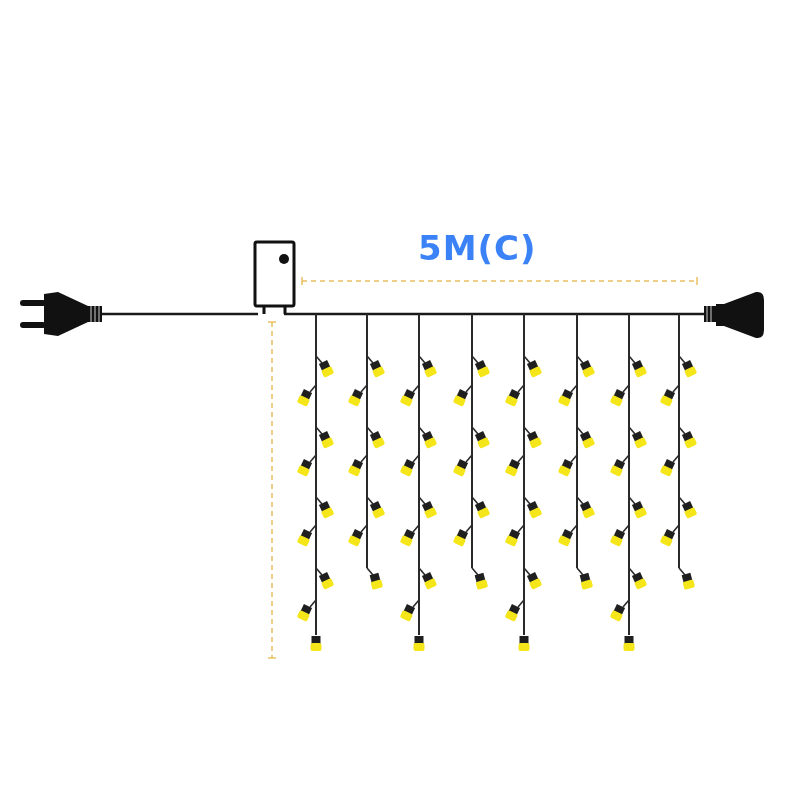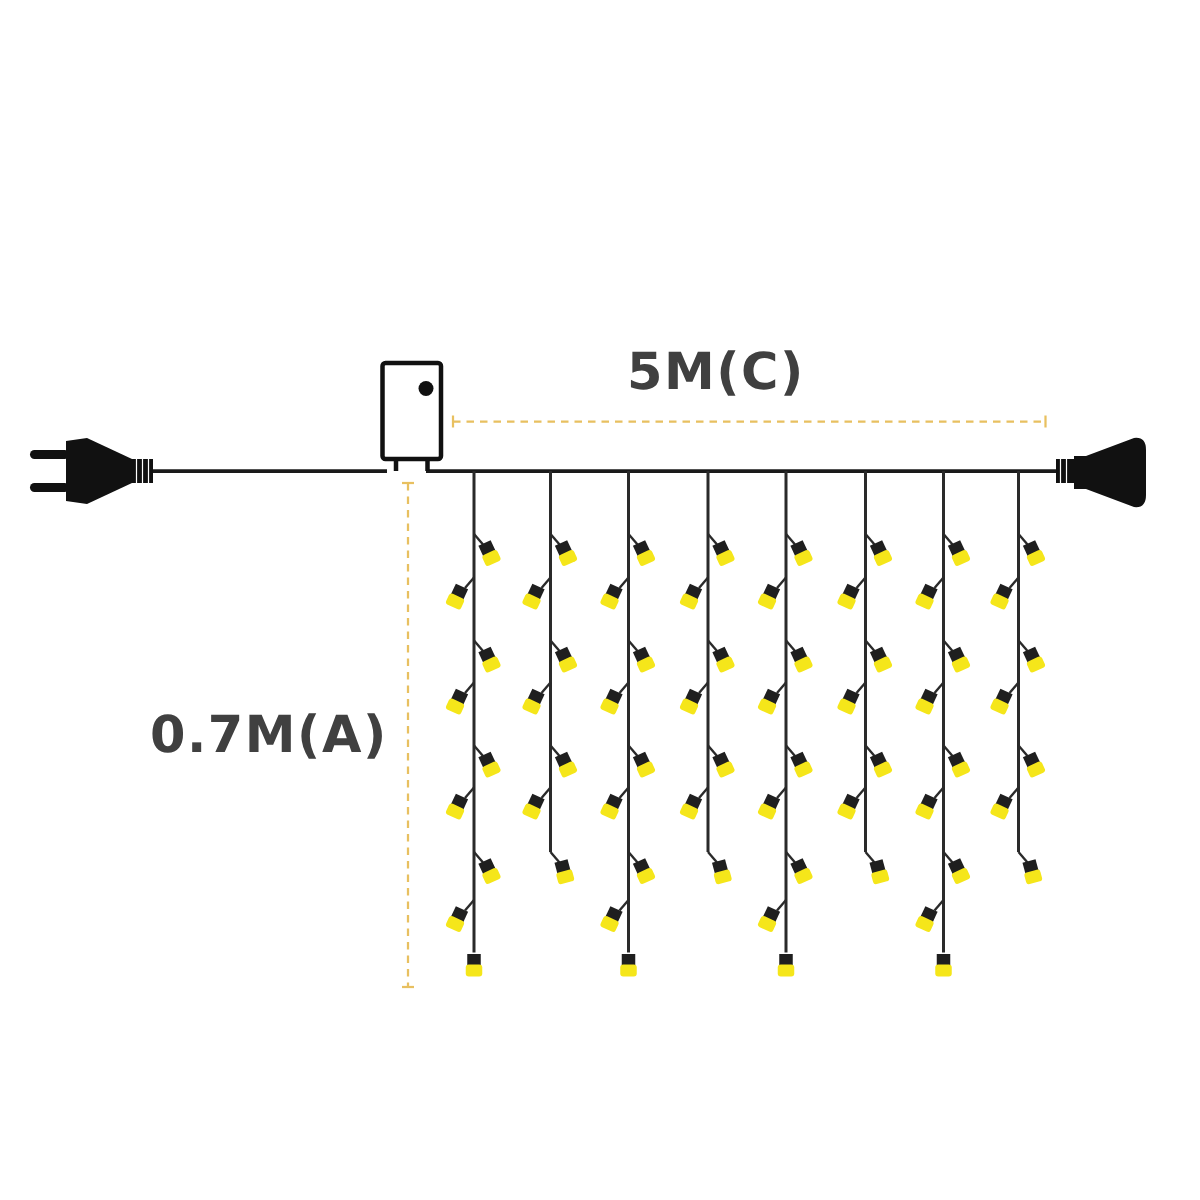--- a/index.html
+++ b/index.html
@@ -2,21 +2,21 @@
 <html><head>
   <meta charset="utf-8">
   <style>
     html, body { margin: 0; padding: 0; background: #ffffff; }
     body { width: 800px; height: 800px; position: relative; overflow: hidden; font-family: "DejaVu Sans", sans-serif; }
     #stage { position: absolute; left: 0; top: 0; width: 800px; height: 800px; }
     .dim-label {
       position: absolute;
       font-family: "DejaVu Sans", sans-serif;
       font-weight: bold;
-      color: #404040;
+      color: #3b82f6;
       letter-spacing: 1px;
       white-space: nowrap;
     }
     #label-c { left: 418px; top: 228px; font-size: 34px; }
     #label-a { left: 100px; top: 470px; font-size: 34px; }
   </style>
 </head>
 <body>
 
 <div id="stage">
@@ -399,14 +399,13 @@
           <line x1="679" y1="568" x2="685" y2="575" stroke="#2a2a2a" stroke-width="1.6"></line>
           <g transform="translate(686,574) rotate(-15)">
             <rect x="-4.5" y="0" width="9" height="8" fill="#1f1f1f"></rect>
             <rect x="-5.5" y="7" width="11" height="8" rx="2" fill="#f5e61a"></rect>
           </g>
         </g>
       </g>
   </svg>
 
   <div id="label-c" class="dim-label">5M(C)</div>
-  <div id="label-a" class="dim-label">0.7M(A)</div>
 </div>
 
 </body></html>

